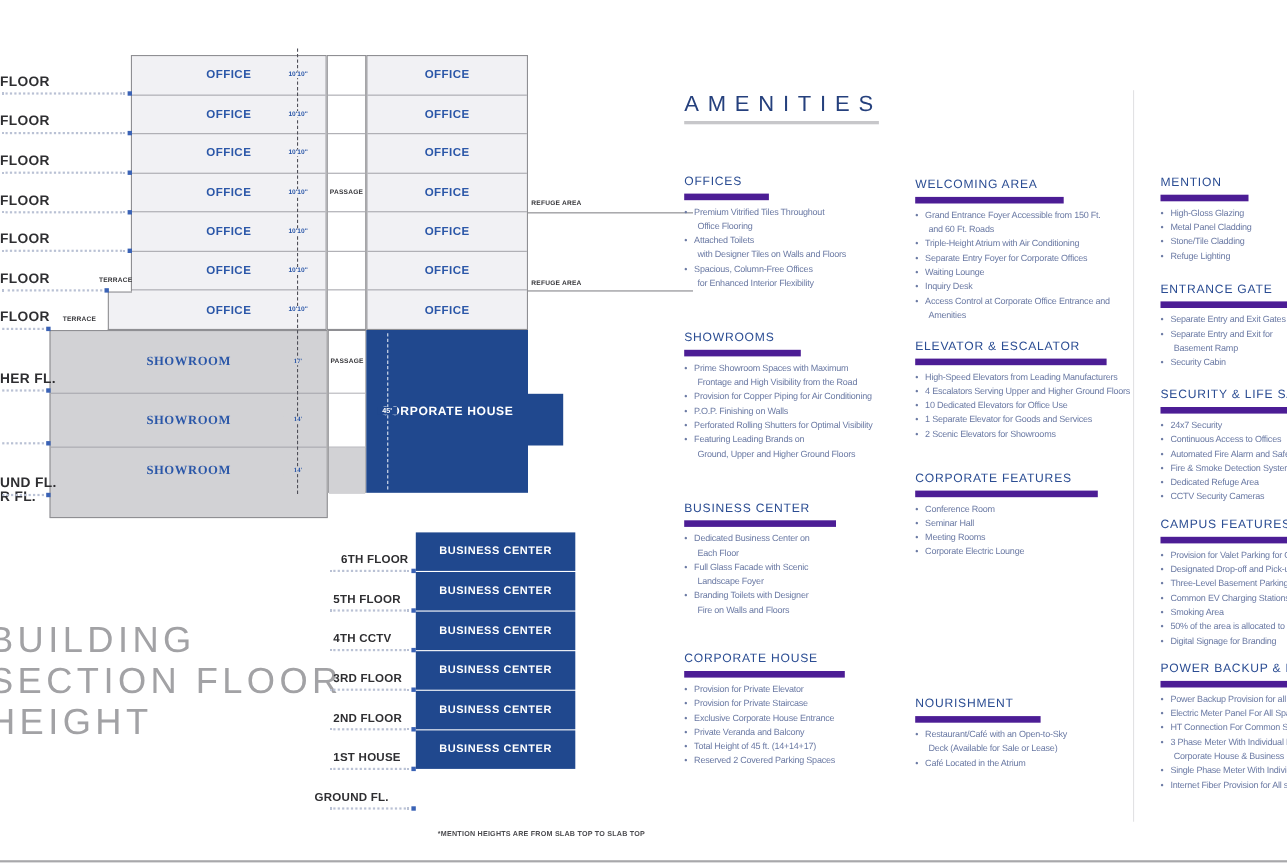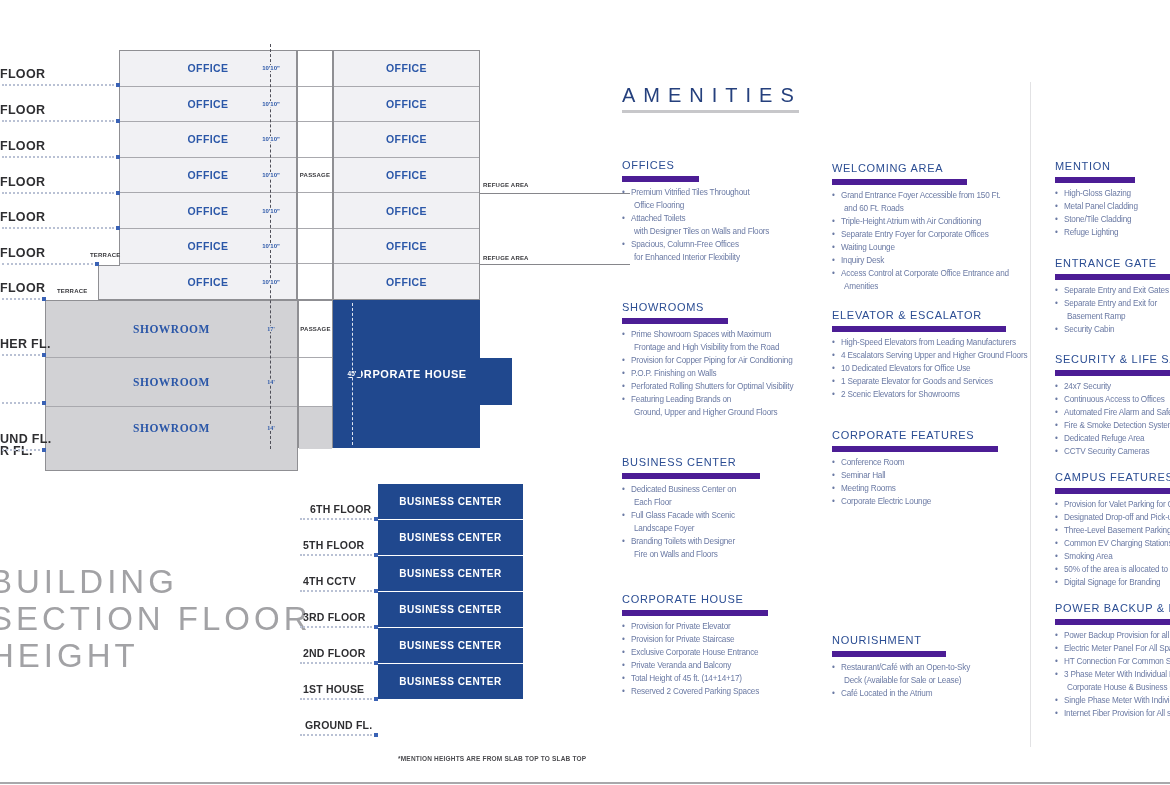--- a/index.html
+++ b/index.html
@@ -213,21 +213,21 @@
       <div class="ldot" style="top: 589px; left: 374px;"></div>
       <div class="flr2" style="top: 611px; left: 303px;">3RD FLOOR</div>
       <div class="leader" style="top: 626px; left: 300px; width: 72px;"></div>
       <div class="ldot" style="top: 625px; left: 374px;"></div>
       <div class="flr2" style="top: 647px; left: 303px;">2ND FLOOR</div>
       <div class="leader" style="top: 662px; left: 300px; width: 72px;"></div>
       <div class="ldot" style="top: 661px; left: 374px;"></div>
       <div class="flr2" style="top: 683px; left: 303px;">1ST HOUSE</div>
       <div class="leader" style="top: 698px; left: 300px; width: 72px;"></div>
       <div class="ldot" style="top: 697px; left: 374px;"></div>
-      <div class="flr2" style="top: 719px; left: 305px;">GROUND FL.</div>
+      <div class="flr2" style="top: 719px; left: 286px;">GROUND FL.</div>
       <div class="leader" style="top: 734px; left: 300px; width: 72px;"></div>
       <div class="ldot" style="top: 733px; left: 374px;"></div>
       <div class="bizrow" style="top: 484px;">BUSINESS CENTER</div>
       <div class="bizrow" style="top: 520px;">BUSINESS CENTER</div>
       <div class="bizrow" style="top: 556px;">BUSINESS CENTER</div>
       <div class="bizrow" style="top: 592px;">BUSINESS CENTER</div>
       <div class="bizrow" style="top: 628px;">BUSINESS CENTER</div>
       <div class="bizrow" style="top: 664px;">BUSINESS CENTER</div>
     </div>
   <div class="footnote">*MENTION HEIGHTS ARE FROM SLAB TOP TO SLAB TOP</div>

